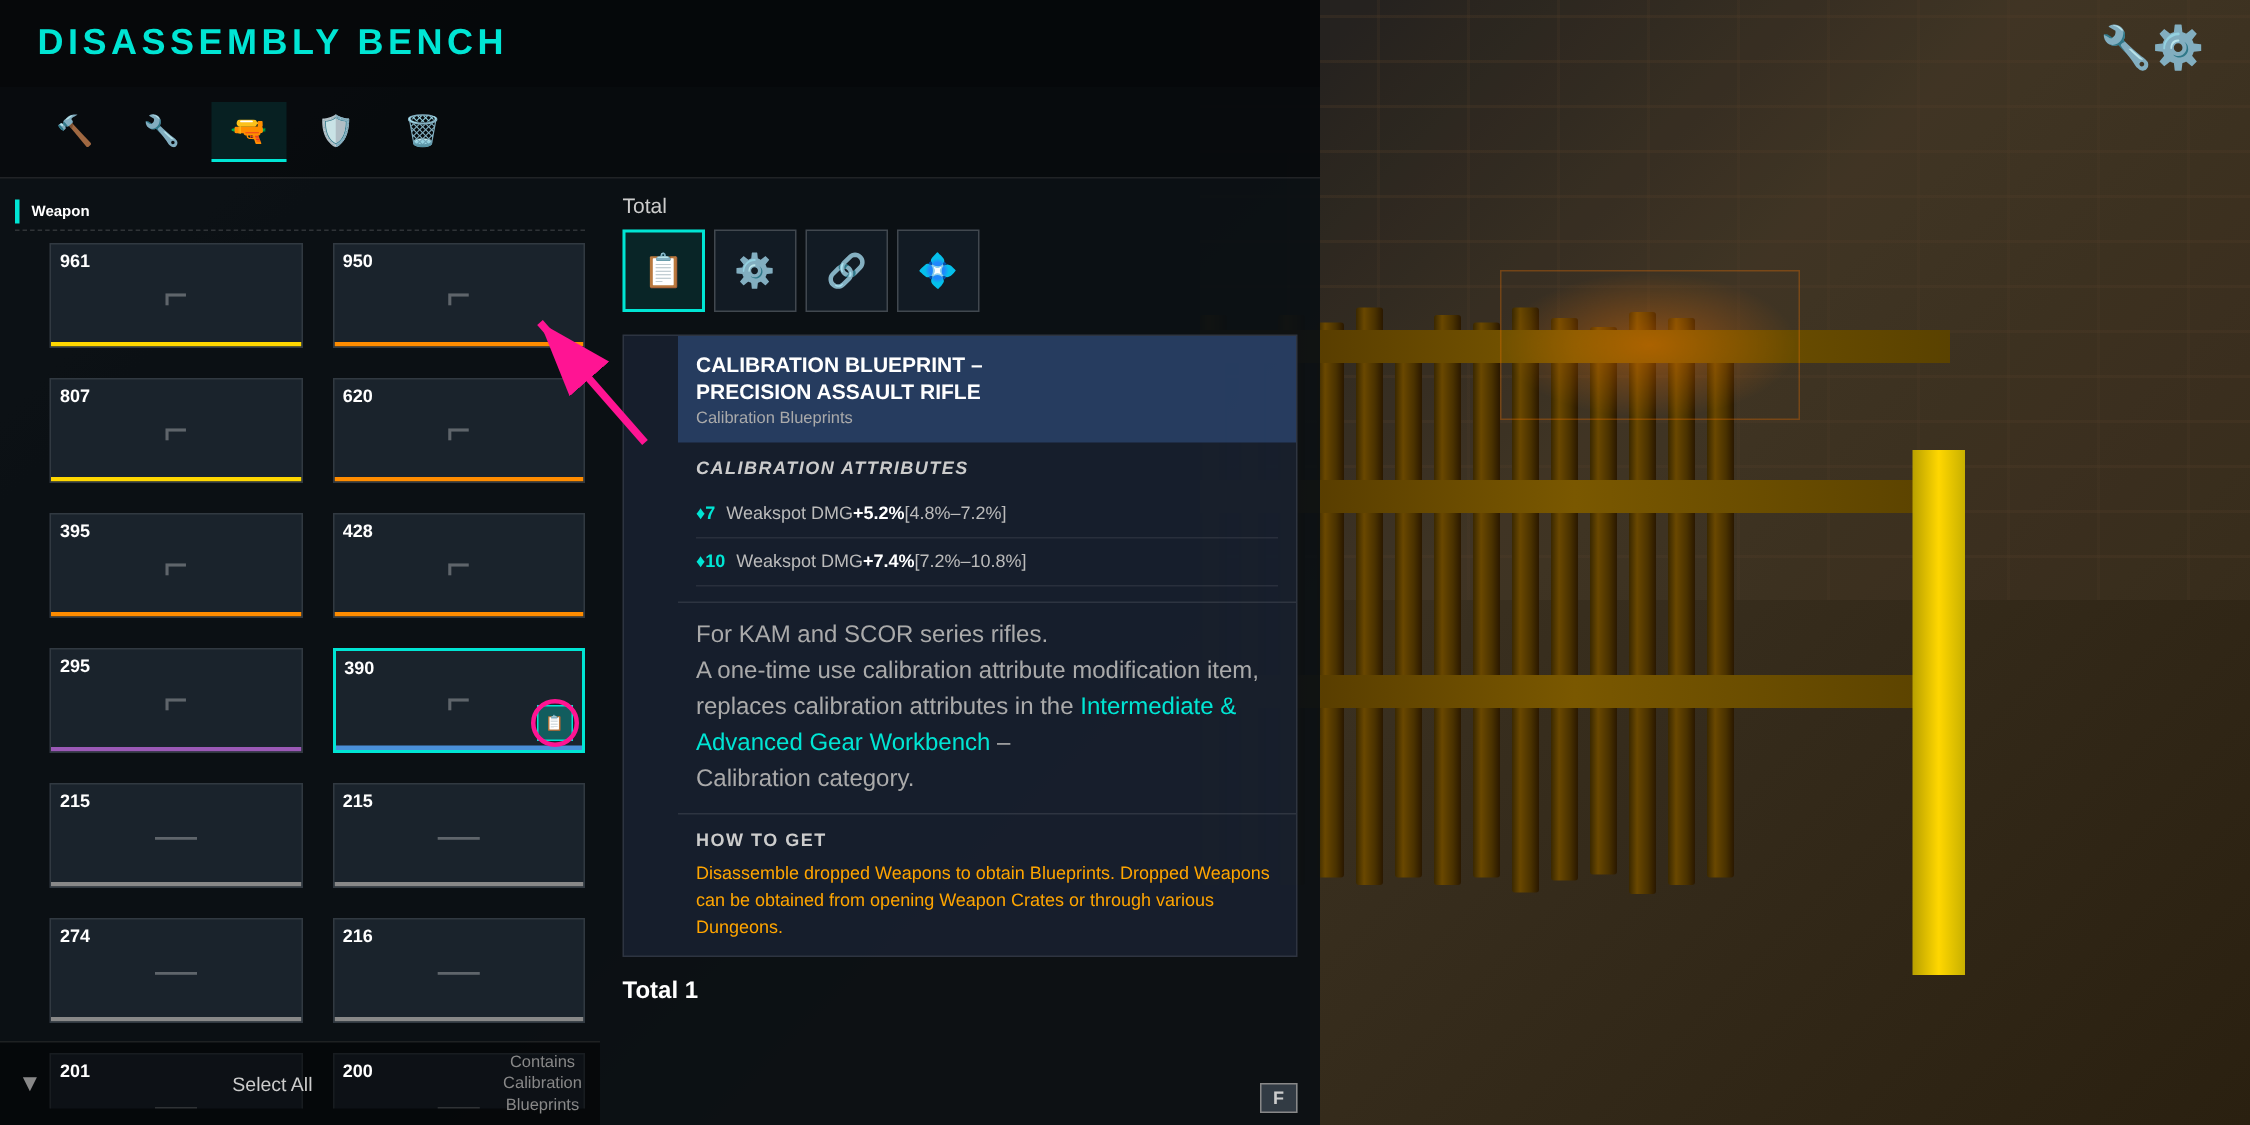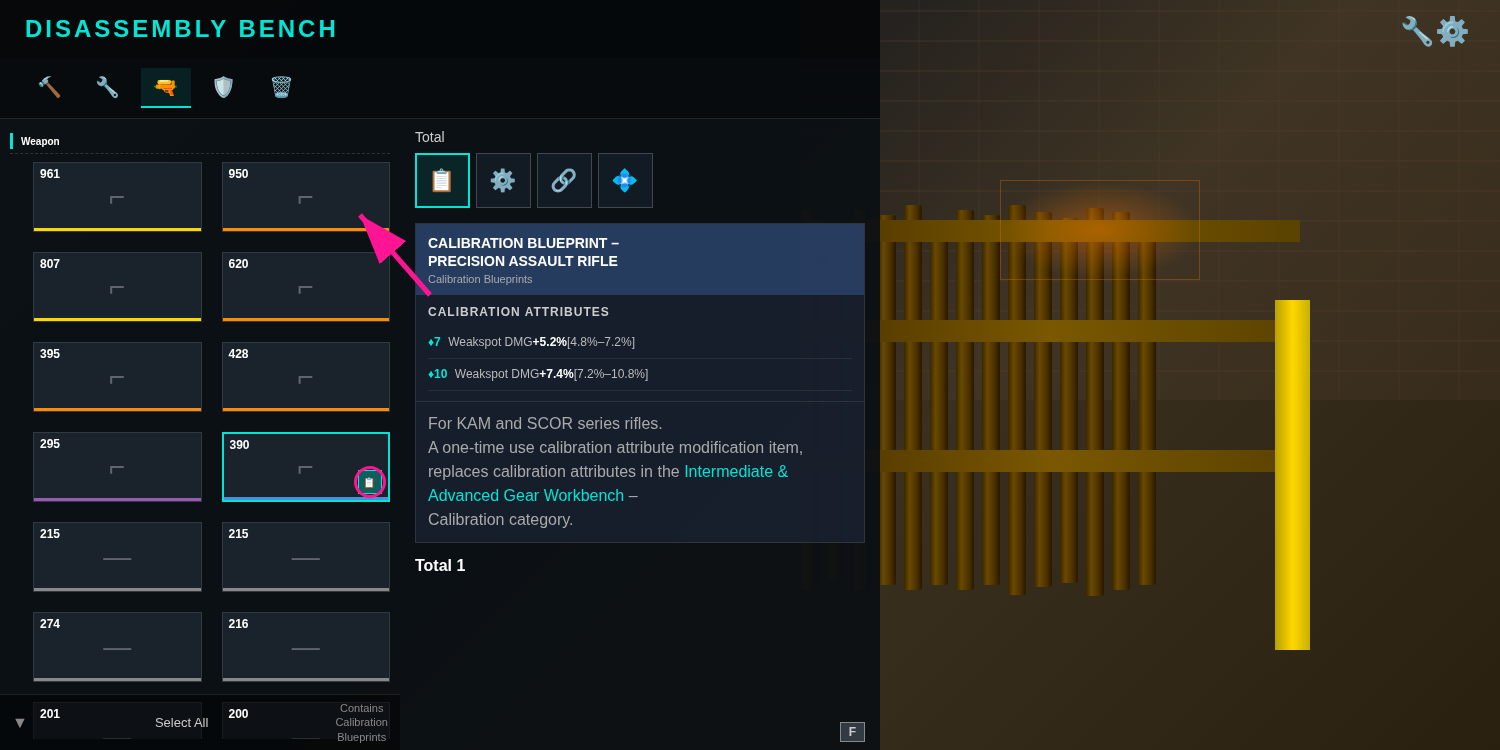--- a/index.html
+++ b/index.html
@@ -287,20 +287,21 @@
       border: 3px solid #ff1493;
       border-radius: 50%;
       pointer-events: none;
       z-index: 25;
     }
 
     
     .item-info-panel {
       background: rgba(30,40,60,0.6);
       border: 1px solid rgba(255,255,255,0.1);
+      padding-left: 36px;
     }
 
     .item-title-bar {
       background: rgba(50,80,130,0.6);
       padding: 10px 12px;
       margin-bottom: 0;
     }
     .item-title {
       color: #fff;
       font-size: 14px;
@@ -315,20 +316,21 @@
 
     .attributes-section {
       padding: 10px 12px;
     }
     .attributes-title {
       color: #ccc;
       font-size: 12px;
       font-weight: bold;
       letter-spacing: 1px;
       margin-bottom: 8px;
+      font-style: italic;
     }
 
     .attribute-row {
       padding: 7px 0;
       border-bottom: 1px solid rgba(255,255,255,0.08);
       font-size: 12px;
       color: #bbb;
       line-height: 1.4;
     }
     .attr-level {
@@ -624,20 +626,24 @@
           <div class="attribute-row">
             <span class="attr-level">♦10</span>
             <span style="color:#bbb;"> Weakspot DMG<span style="color:#fff;font-weight:bold;">+7.4%</span>[7.2%–10.8%]</span>
           </div>
         </div>
 
         <div class="description-section">
           <span>For KAM and SCOR series rifles.<br>A one-time use calibration attribute modification item, replaces calibration attributes in the </span><span class="link-text">Intermediate &amp; Advanced Gear Workbench</span><span> –<br>Calibration category.</span>
         </div>
 
+        <div class="how-to-get-section">
+          <div class="how-to-get-title">HOW TO GET</div>
+          <div class="how-to-get-text">Disassemble dropped Weapons to obtain Blueprints. Dropped Weapons can be obtained from opening Weapon Crates or through various Dungeons.</div>
+        </div>
       </div>
 
       <div style="display:flex; justify-content:space-between; align-items:center; margin-top:10px; padding: 4px 0;">
         <span style="color:#fff; font-size:16px; font-weight:bold;">Total <span>1</span></span>
         <div class="f-key">F</div>
       </div>
     </div>
   </div>
 </div>
 

